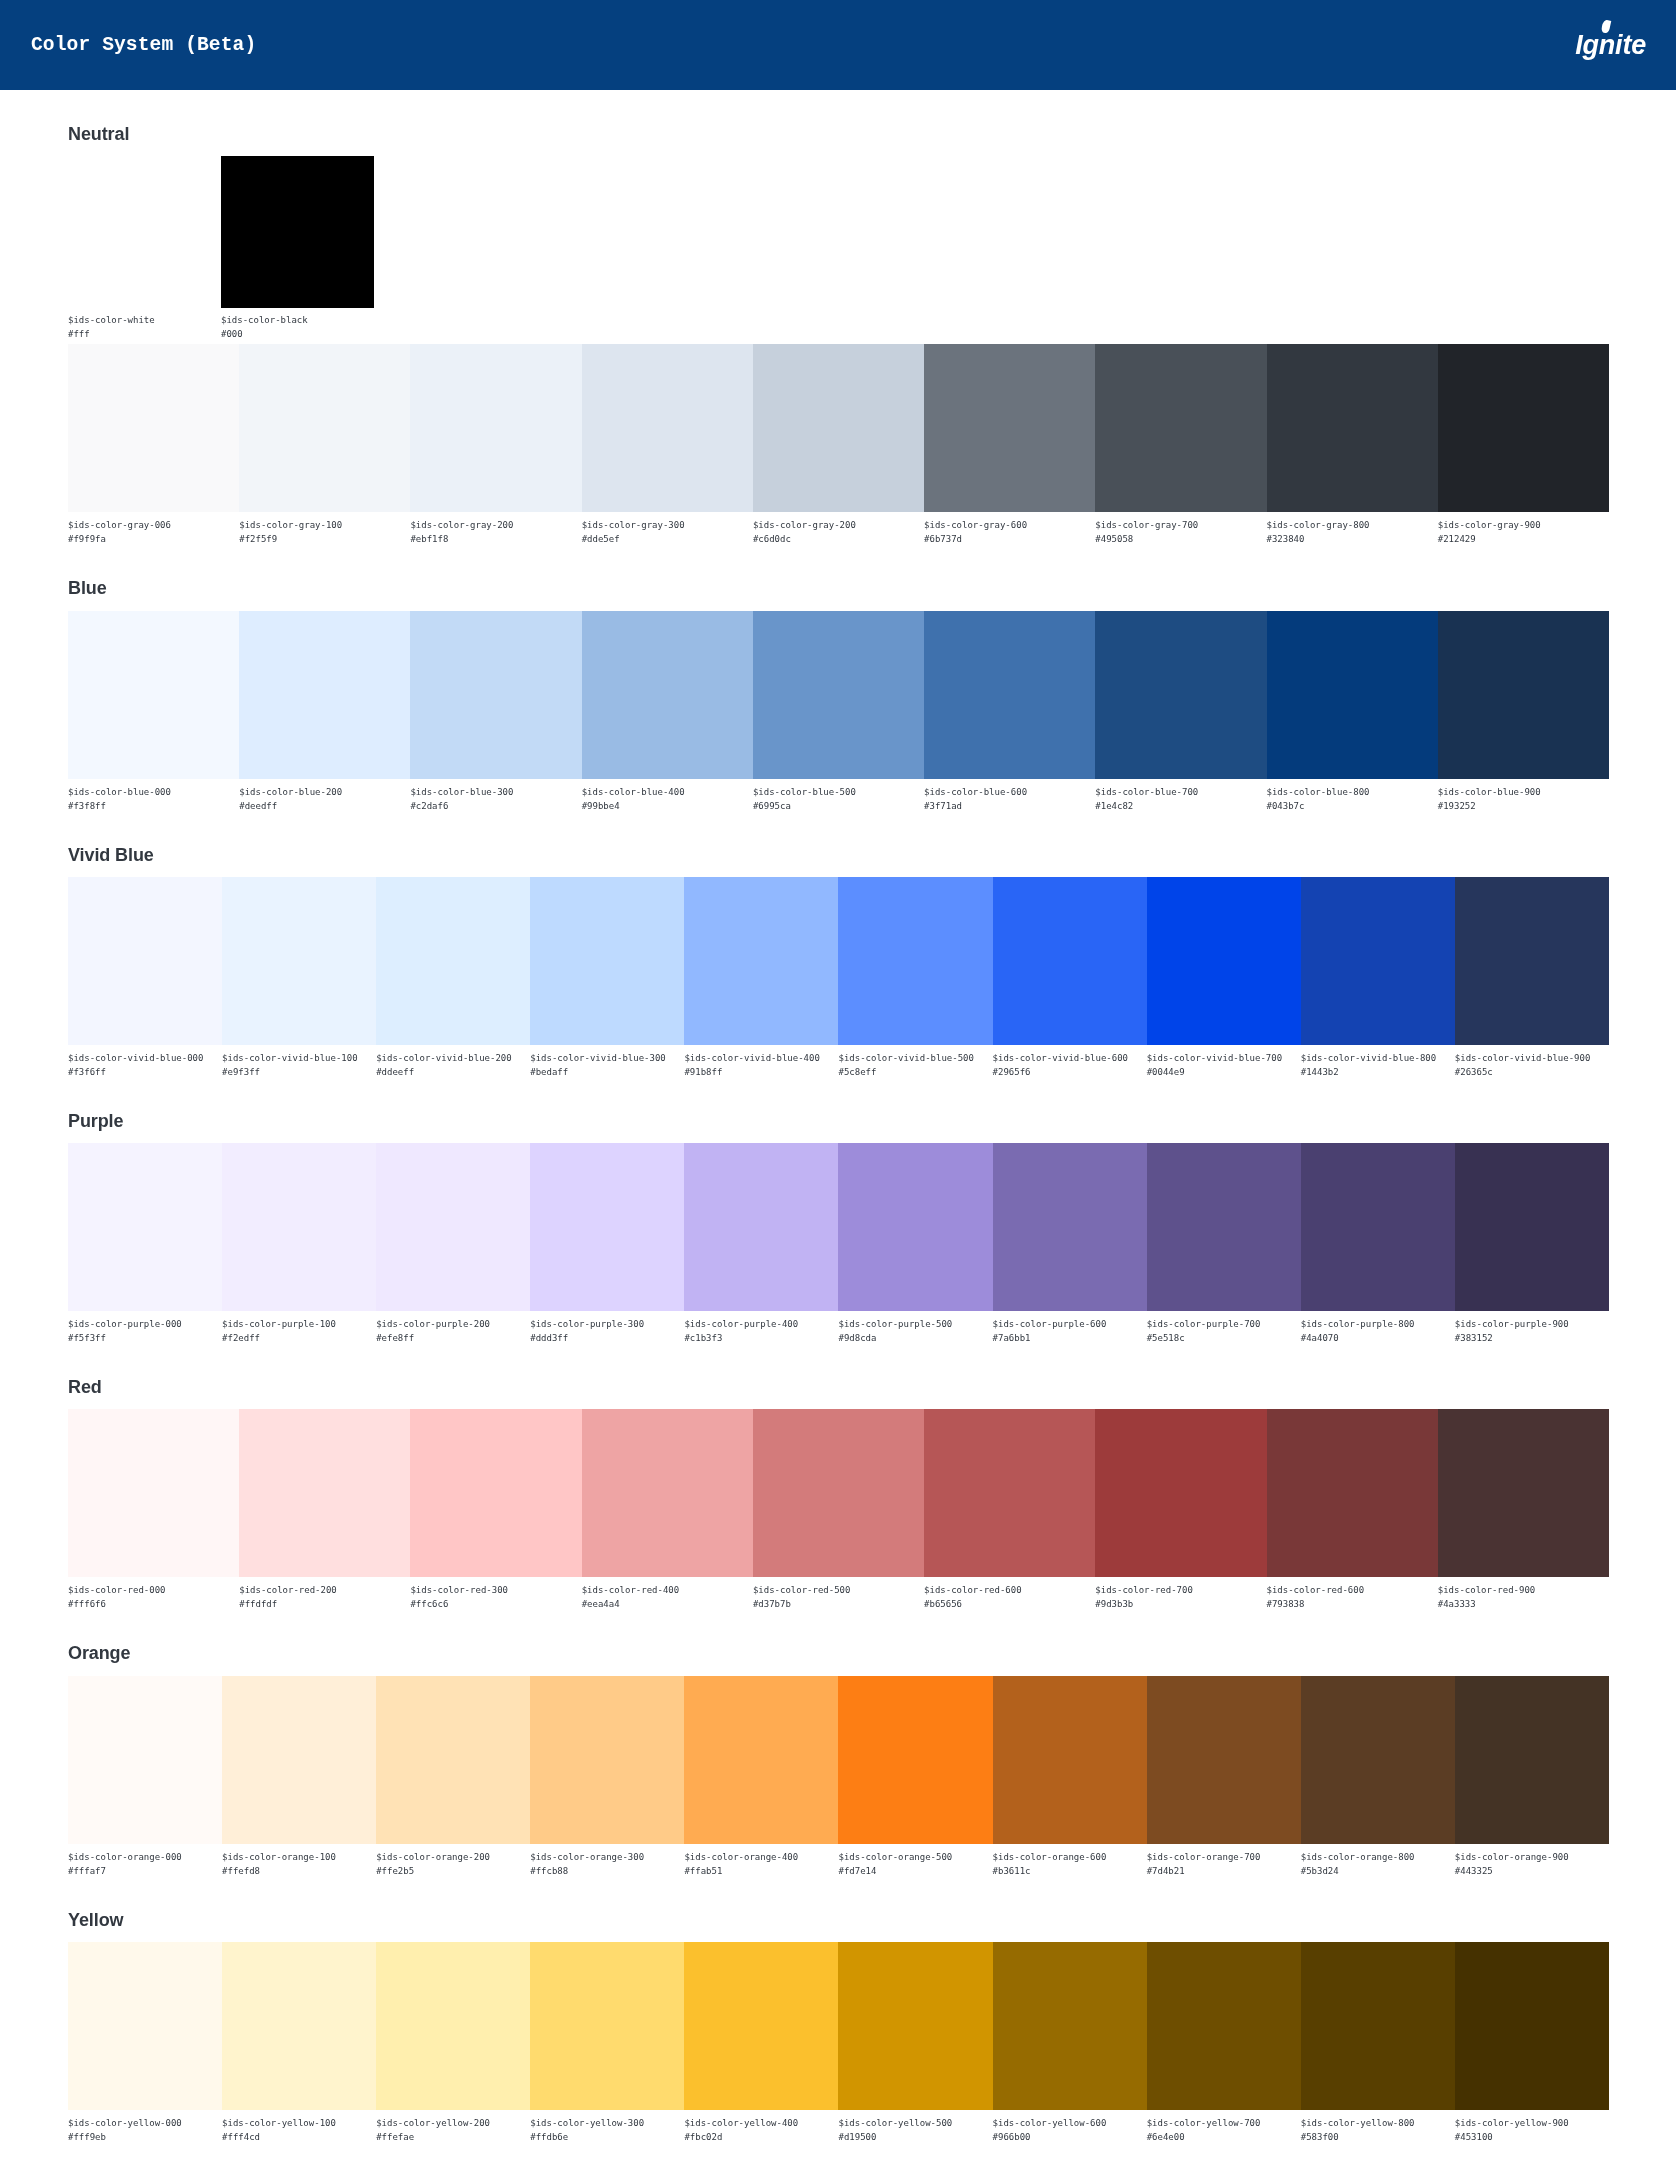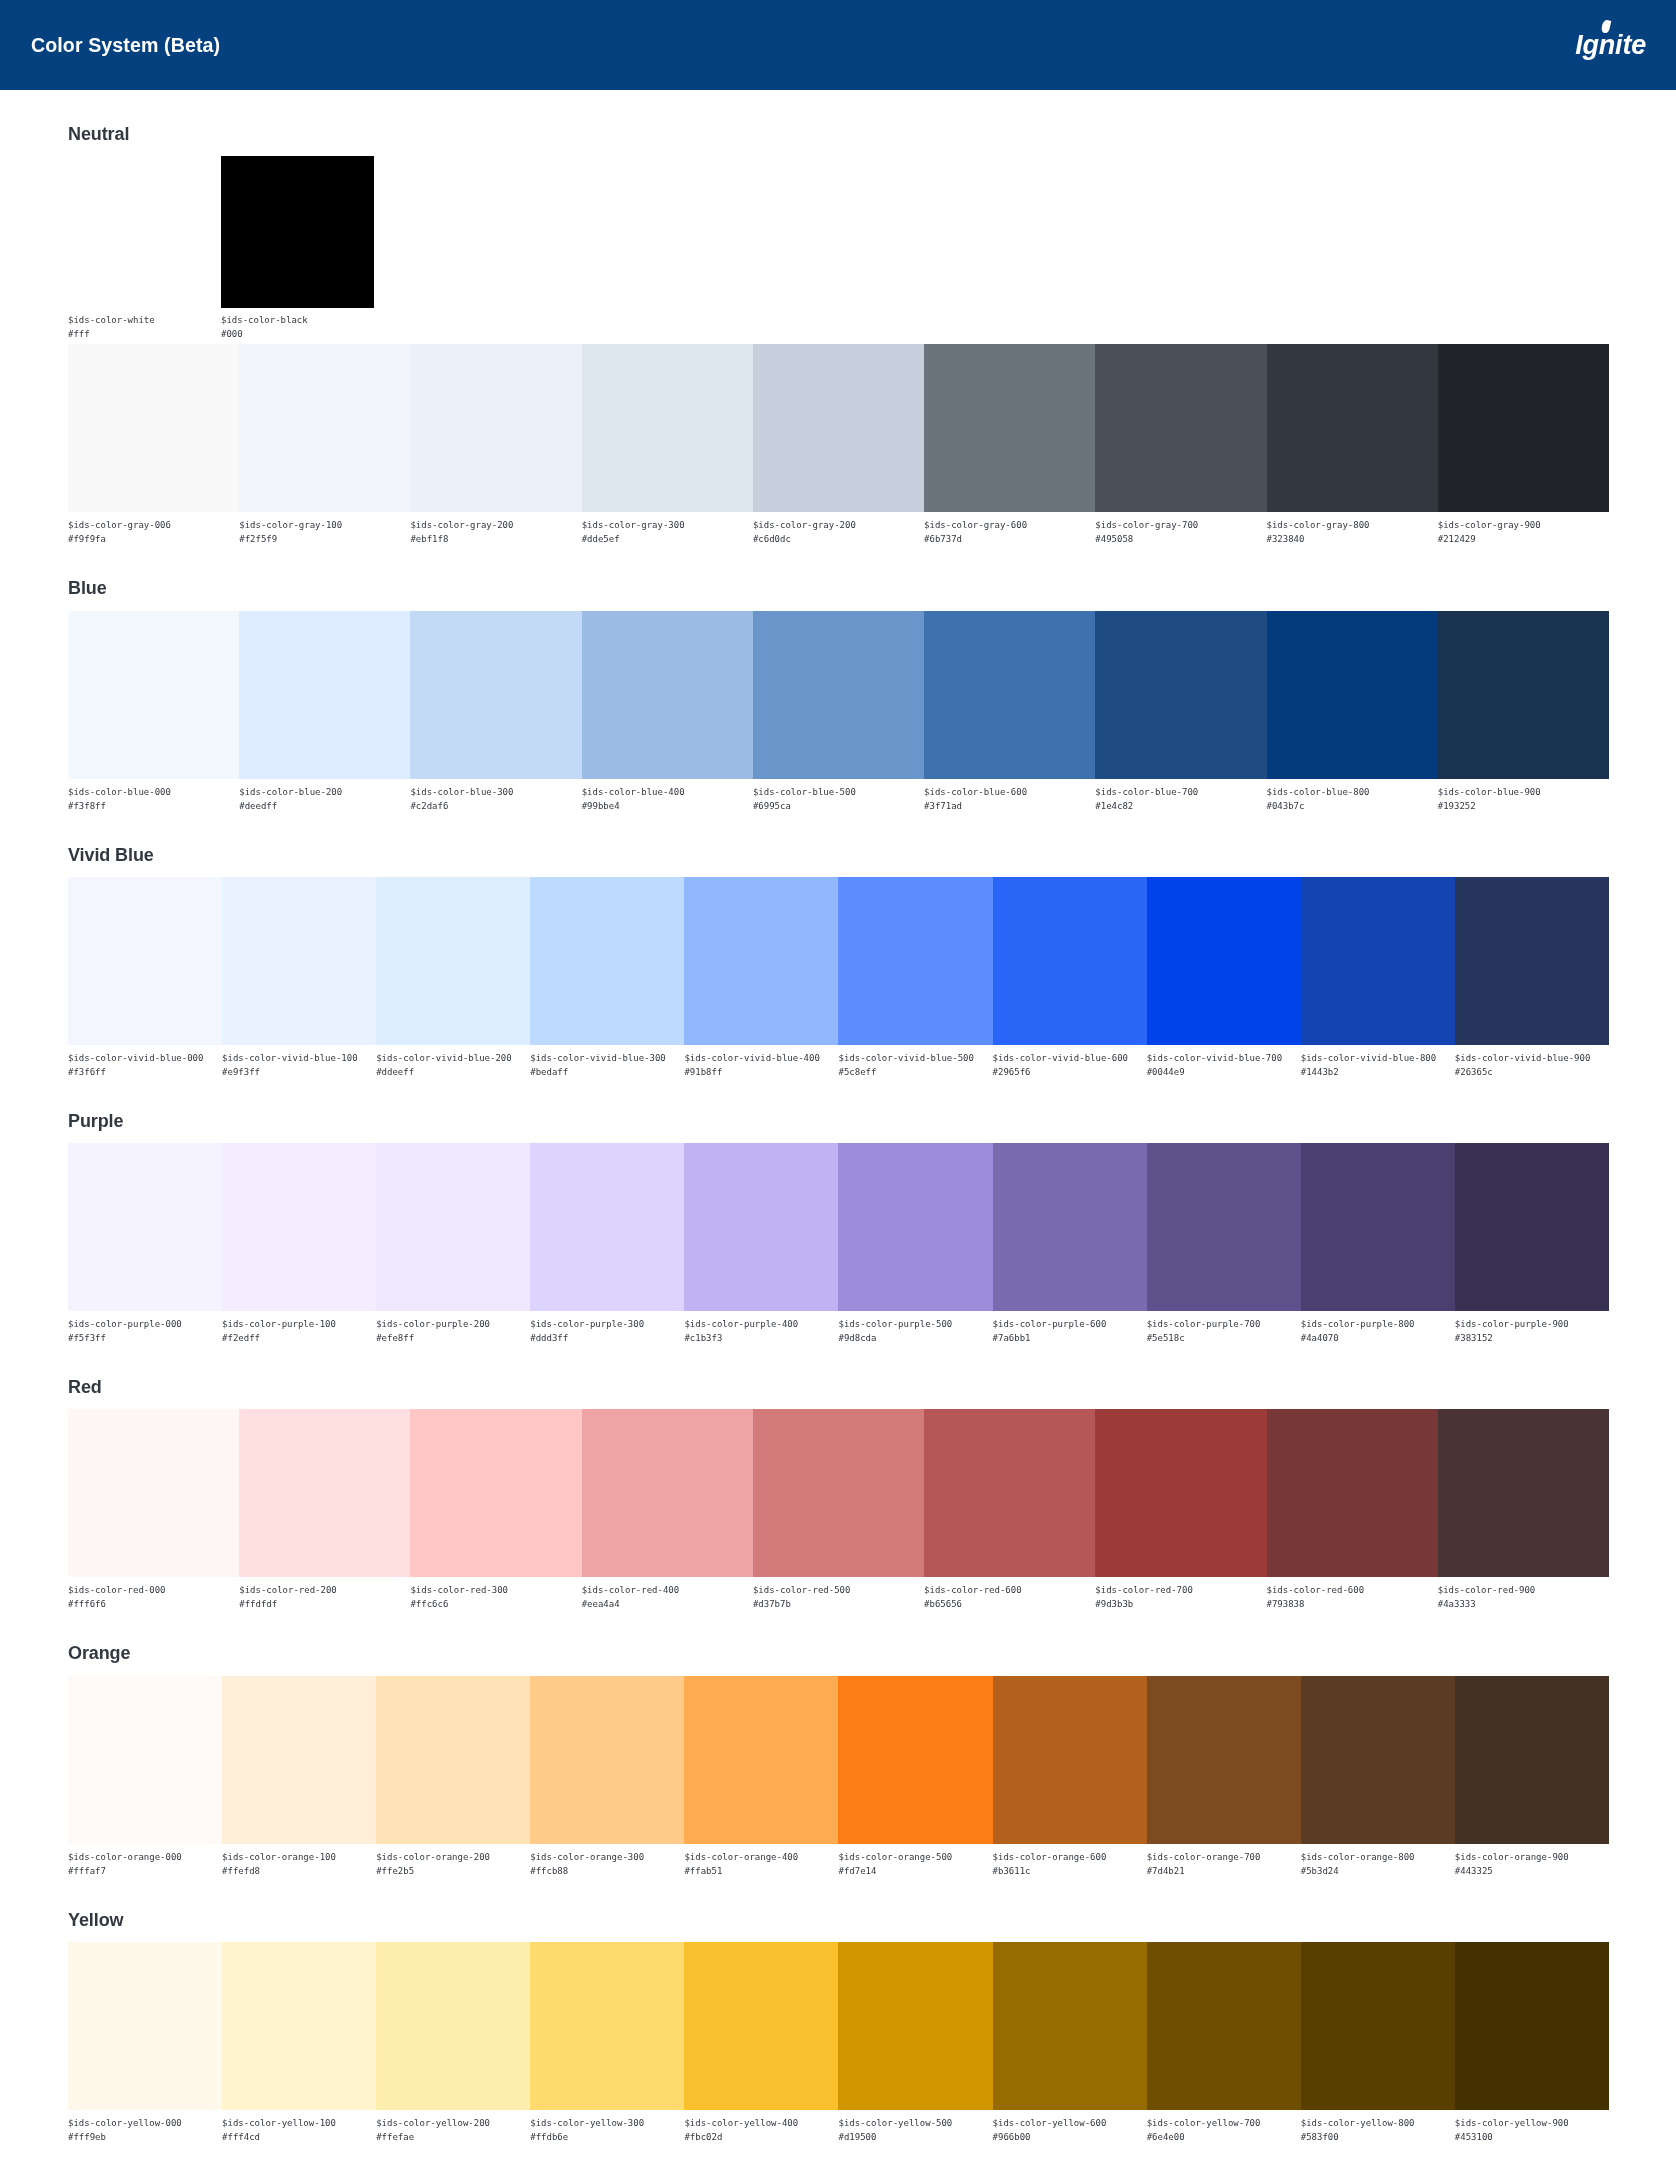--- a/index.html
+++ b/index.html
@@ -18,20 +18,21 @@
     display: flex;
     align-items: center;
     justify-content: space-between;
     padding: 0 31px;
   }
   .topbar-title {
     color: #ffffff;
     font-size: 19.6px;
     font-weight: 700;
     letter-spacing: 0.1px;
+    font-family: Liberation Mono, monospace;
   }
   .brand {
     color: #ffffff;
     font-size: 27px;
     font-weight: 700;
     font-style: italic;
     letter-spacing: -0.2px;
     display: inline-flex;
     align-items: center;
     position: relative;

